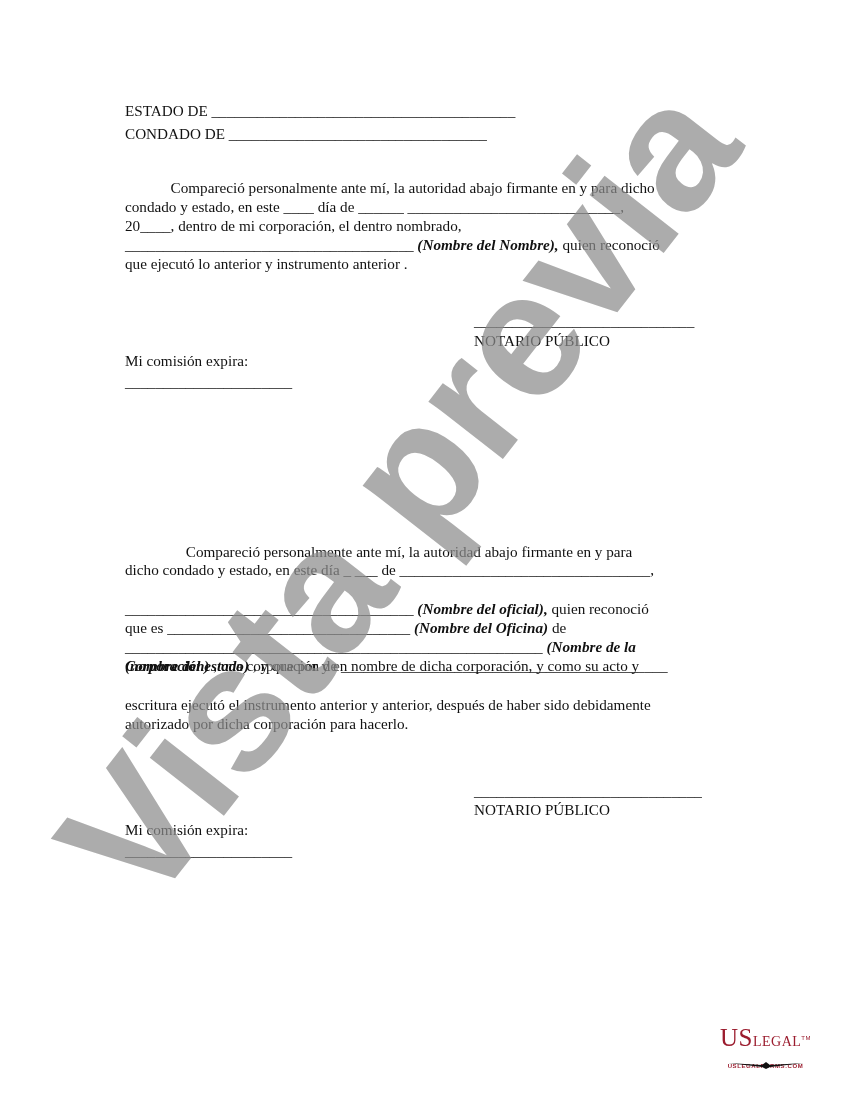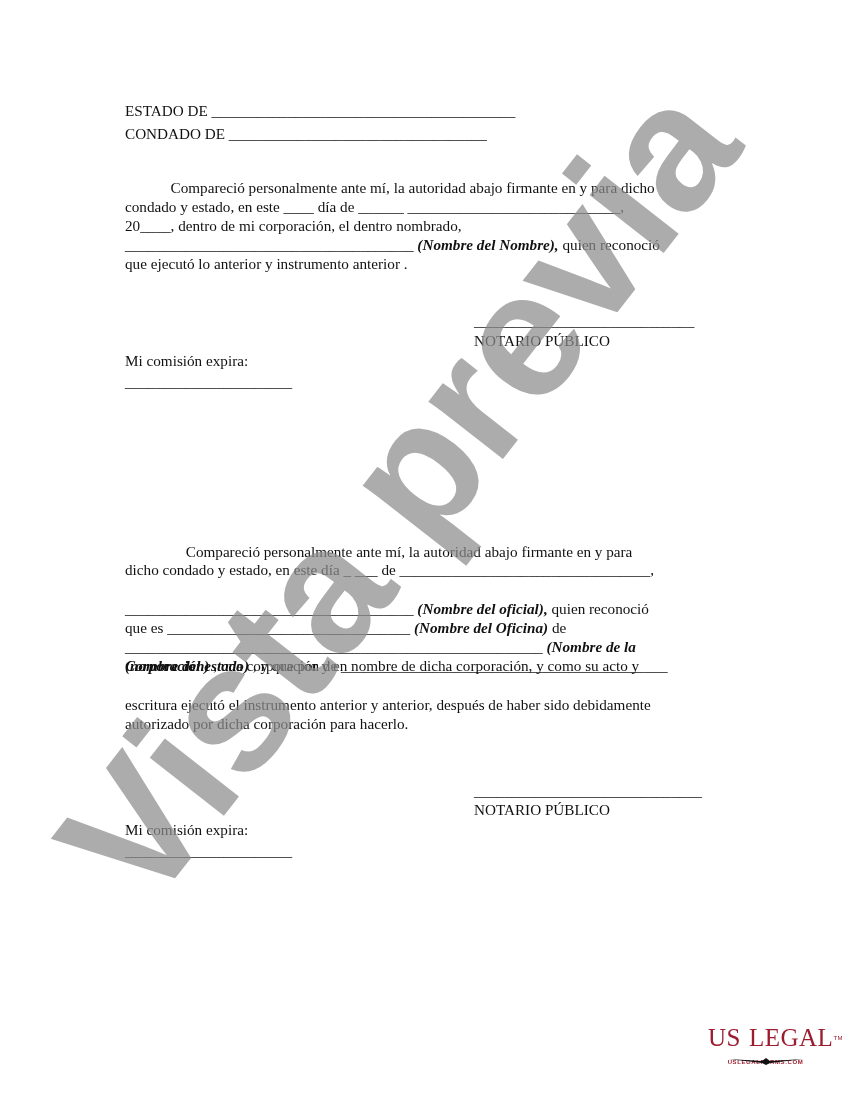--- a/index.html
+++ b/index.html
@@ -14,21 +14,21 @@
   .watermark {
     position: absolute; left: 60px; top: 520px;
     font-family: "Liberation Sans", sans-serif; font-weight: bold;
     font-size: 178px; color: rgba(140,140,140,0.72);
     transform: rotate(-52deg); transform-origin: center center;
     width: 900px; text-align: center; margin-left: -135px; margin-top: -100px;
     letter-spacing: -2px; pointer-events: none; white-space: nowrap;
   }
   .logo { position: absolute; left: 708px; top: 1026px; width: 115px; text-align: center; }
   .logo-main { font-family: "Liberation Serif", serif; font-size: 25px; color: #9b1c2e; letter-spacing: 0.5px; line-height: 24px; }
-  .logo-main .sm { font-size: 25px; margin-left: 8px; }
+  .logo-main .sm { font-size: 14px; }
   .logo-tm { font-family: "Liberation Sans", sans-serif; font-size: 6px; vertical-align: top; color: #9b1c2e; }
   .logo-wing { height: 8px; margin: 1px auto 0; width: 80px; position: relative; }
   .logo-url { font-family: "Liberation Sans", sans-serif; font-size: 6px; color: #9b1c2e; font-weight: bold; letter-spacing: 0.6px; }
 </style>
 </head>
 <body>
 
 <div class="page">
 
   <div class="line" style="top:101px">ESTADO DE ________________________________________</div>

